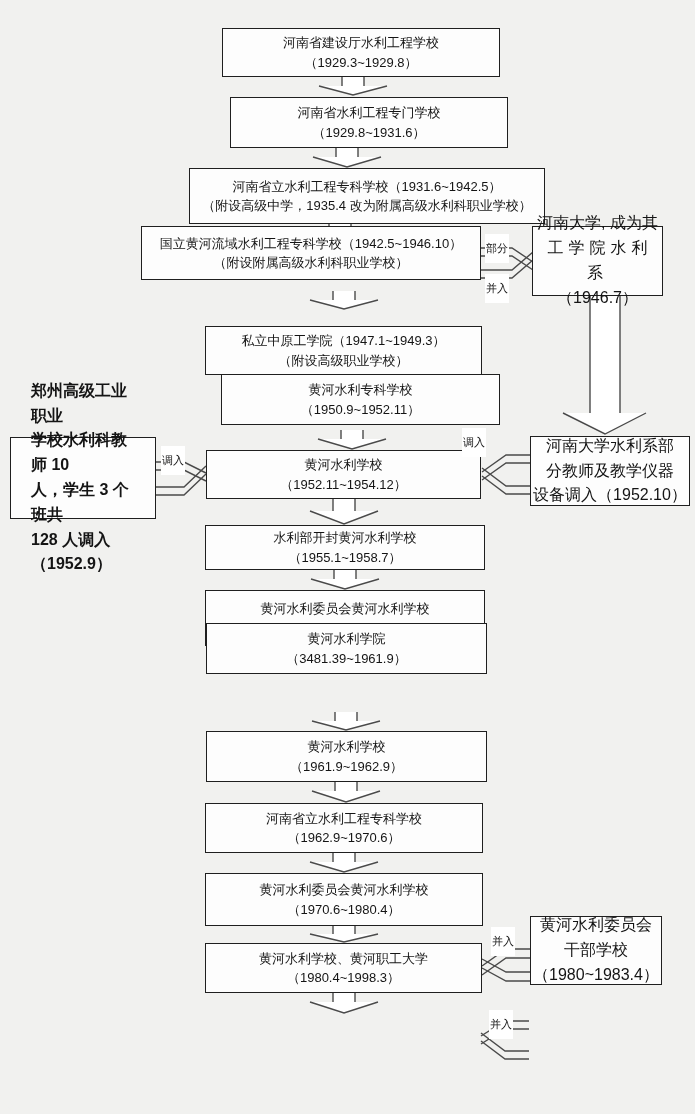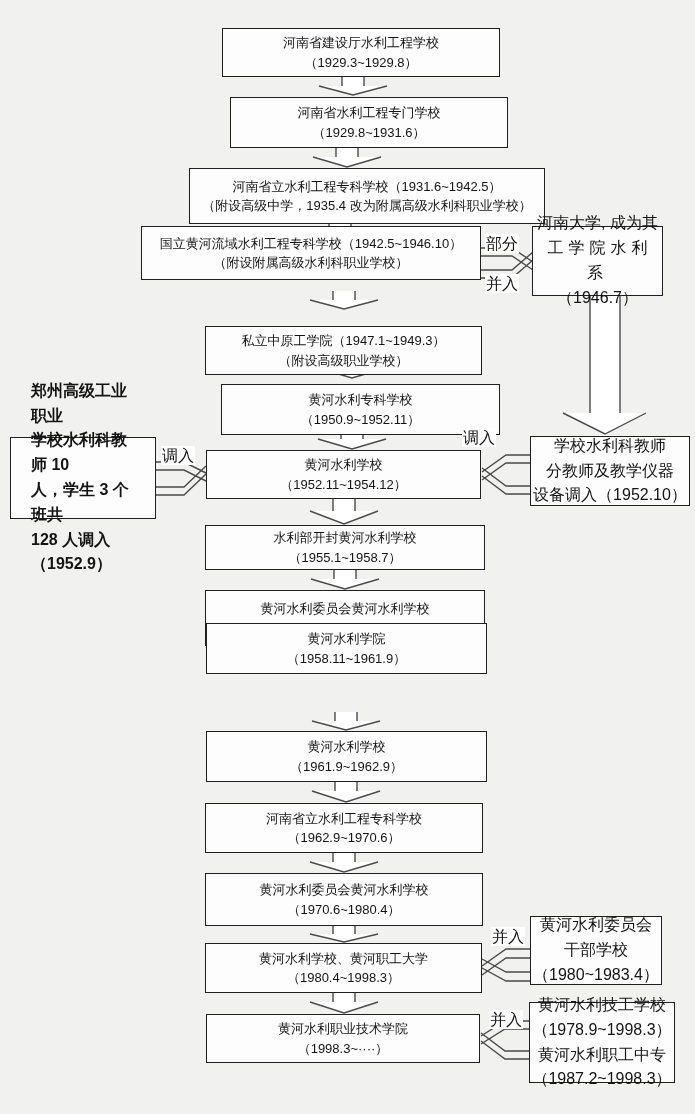--- a/index.html
+++ b/index.html
@@ -14,22 +14,22 @@
   .node {
     position:absolute; box-sizing:border-box;
     background:#fdfdfd; border:1.5px solid #1f1f1f;
     display:flex; flex-direction:column; justify-content:center; align-items:center;
     text-align:center; font-size:13px; line-height:1.5;
   }
   .node.small { font-size:16px; line-height:1.55; }
   .node.left-align { align-items:flex-start; text-align:left; padding:2px 20px;font-weight:bold; }
   .spaced { letter-spacing:5px; text-indent:5px;text-align:center; }
   .lbl {
-    position:absolute; font-size:16px; line-height:1.2;
-    background:#ffffff; padding:0 1px; white-space:nowrap;
+    position:absolute; font-size:11px; line-height:1.2;
+    background:#ffffff; padding:8px 1px; white-space:nowrap;
   }
 </style>
 </head>
 <body>
 
 <div class="canvas">
 
   <svg class="arrows" id="arrow-layer">
       <g>
         <polygon points="342,77 342,86 319,86 353,95 387,86 364,86 364,77" fill="#ffffff" stroke="none"></polygon>
@@ -167,56 +167,56 @@
     <div>河南大学, 成为其</div>
     <div class="spaced">工学院水利系</div>
     <div>（1946.7）</div>
   </div>
 
   <div class="node" style="left:205px;top:326px;width:277px;height:49px">
     <div>私立中原工学院（1947.1~1949.3）</div>
     <div>（附设高级职业学校）</div>
   </div>
 
-  <div class="node" style="left:221px;top:384px;width:279px;height:51px">
+  <div class="node" style="left:221px;top:374px;width:279px;height:51px">
     <div>黄河水利专科学校</div>
     <div>（1950.9~1952.11）</div>
   </div>
 
   <div class="node" style="left:206px;top:450px;width:275px;height:49px">
     <div>黄河水利学校</div>
     <div>（1952.11~1954.12）</div>
   </div>
 
   <div class="node small left-align" style="left:10px;top:437px;width:146px;height:82px">
     <div>郑州高级工业职业</div>
     <div>学校水利科教师 10</div>
     <div>人，学生 3 个班共</div>
     <div>128 人调入（1952.9）</div>
   </div>
 
   <div class="node small" style="left:530px;top:436px;width:160px;height:70px">
-    <div>学校水利科教师</div>
+    <div>河南大学水利系部</div>
     <div>分教师及教学仪器</div>
     <div>设备调入（1952.10）</div>
   </div>
 
   <div class="node" style="left:205px;top:525px;width:280px;height:45px">
     <div>水利部开封黄河水利学校</div>
     <div>（1955.1~1958.7）</div>
   </div>
 
   <div class="node" style="left:205px;top:590px;width:280px;height:56px">
     <div>黄河水利委员会黄河水利学校</div>
     <div>（1958.7~1958.10）</div>
   </div>
 
   <div class="node" style="left:206px;top:623px;width:281px;height:51px">
     <div>黄河水利学院</div>
-    <div>（1958.11~1961.9）</div>
+    <div>（3481.39~1961.9）</div>
   </div>
 
   <div class="node" style="left:206px;top:731px;width:281px;height:51px">
     <div>黄河水利学校</div>
     <div>（1961.9~1962.9）</div>
   </div>
 
   <div class="node" style="left:205px;top:803px;width:278px;height:50px">
     <div>河南省立水利工程专科学校</div>
     <div>（1962.9~1970.6）</div>
@@ -231,31 +231,21 @@
     <div>黄河水利学校、黄河职工大学</div>
     <div>（1980.4~1998.3）</div>
   </div>
 
   <div class="node small" style="left:530px;top:916px;width:132px;height:69px">
     <div>黄河水利委员会</div>
     <div>干部学校</div>
     <div>（1980~1983.4）</div>
   </div>
 
-  <div class="node" style="left:206px;top:1014px;width:274px;height:49px">
-    <div>黄河水利职业技术学院</div>
-    <div>（1998.3~····）</div>
-  </div>
-
-  <div class="node small" style="left:529px;top:1002px;width:146px;height:81px">
-    <div>黄河水利技工学校</div>
-    <div>（1978.9~1998.3）</div>
-    <div>黄河水利职工中专</div>
-    <div>（1987.2~1998.3）</div>
-  </div>
+
 
   <span class="lbl" style="left:485px;top:234px">部分</span>
   <span class="lbl" style="left:485px;top:274px">并入</span>
   <span class="lbl" style="left:161px;top:446px">调入</span>
   <span class="lbl" style="left:462px;top:428px">调入</span>
   <span class="lbl" style="left:491px;top:927px">并入</span>
   <span class="lbl" style="left:489px;top:1010px">并入</span>
 
 </div>
 

